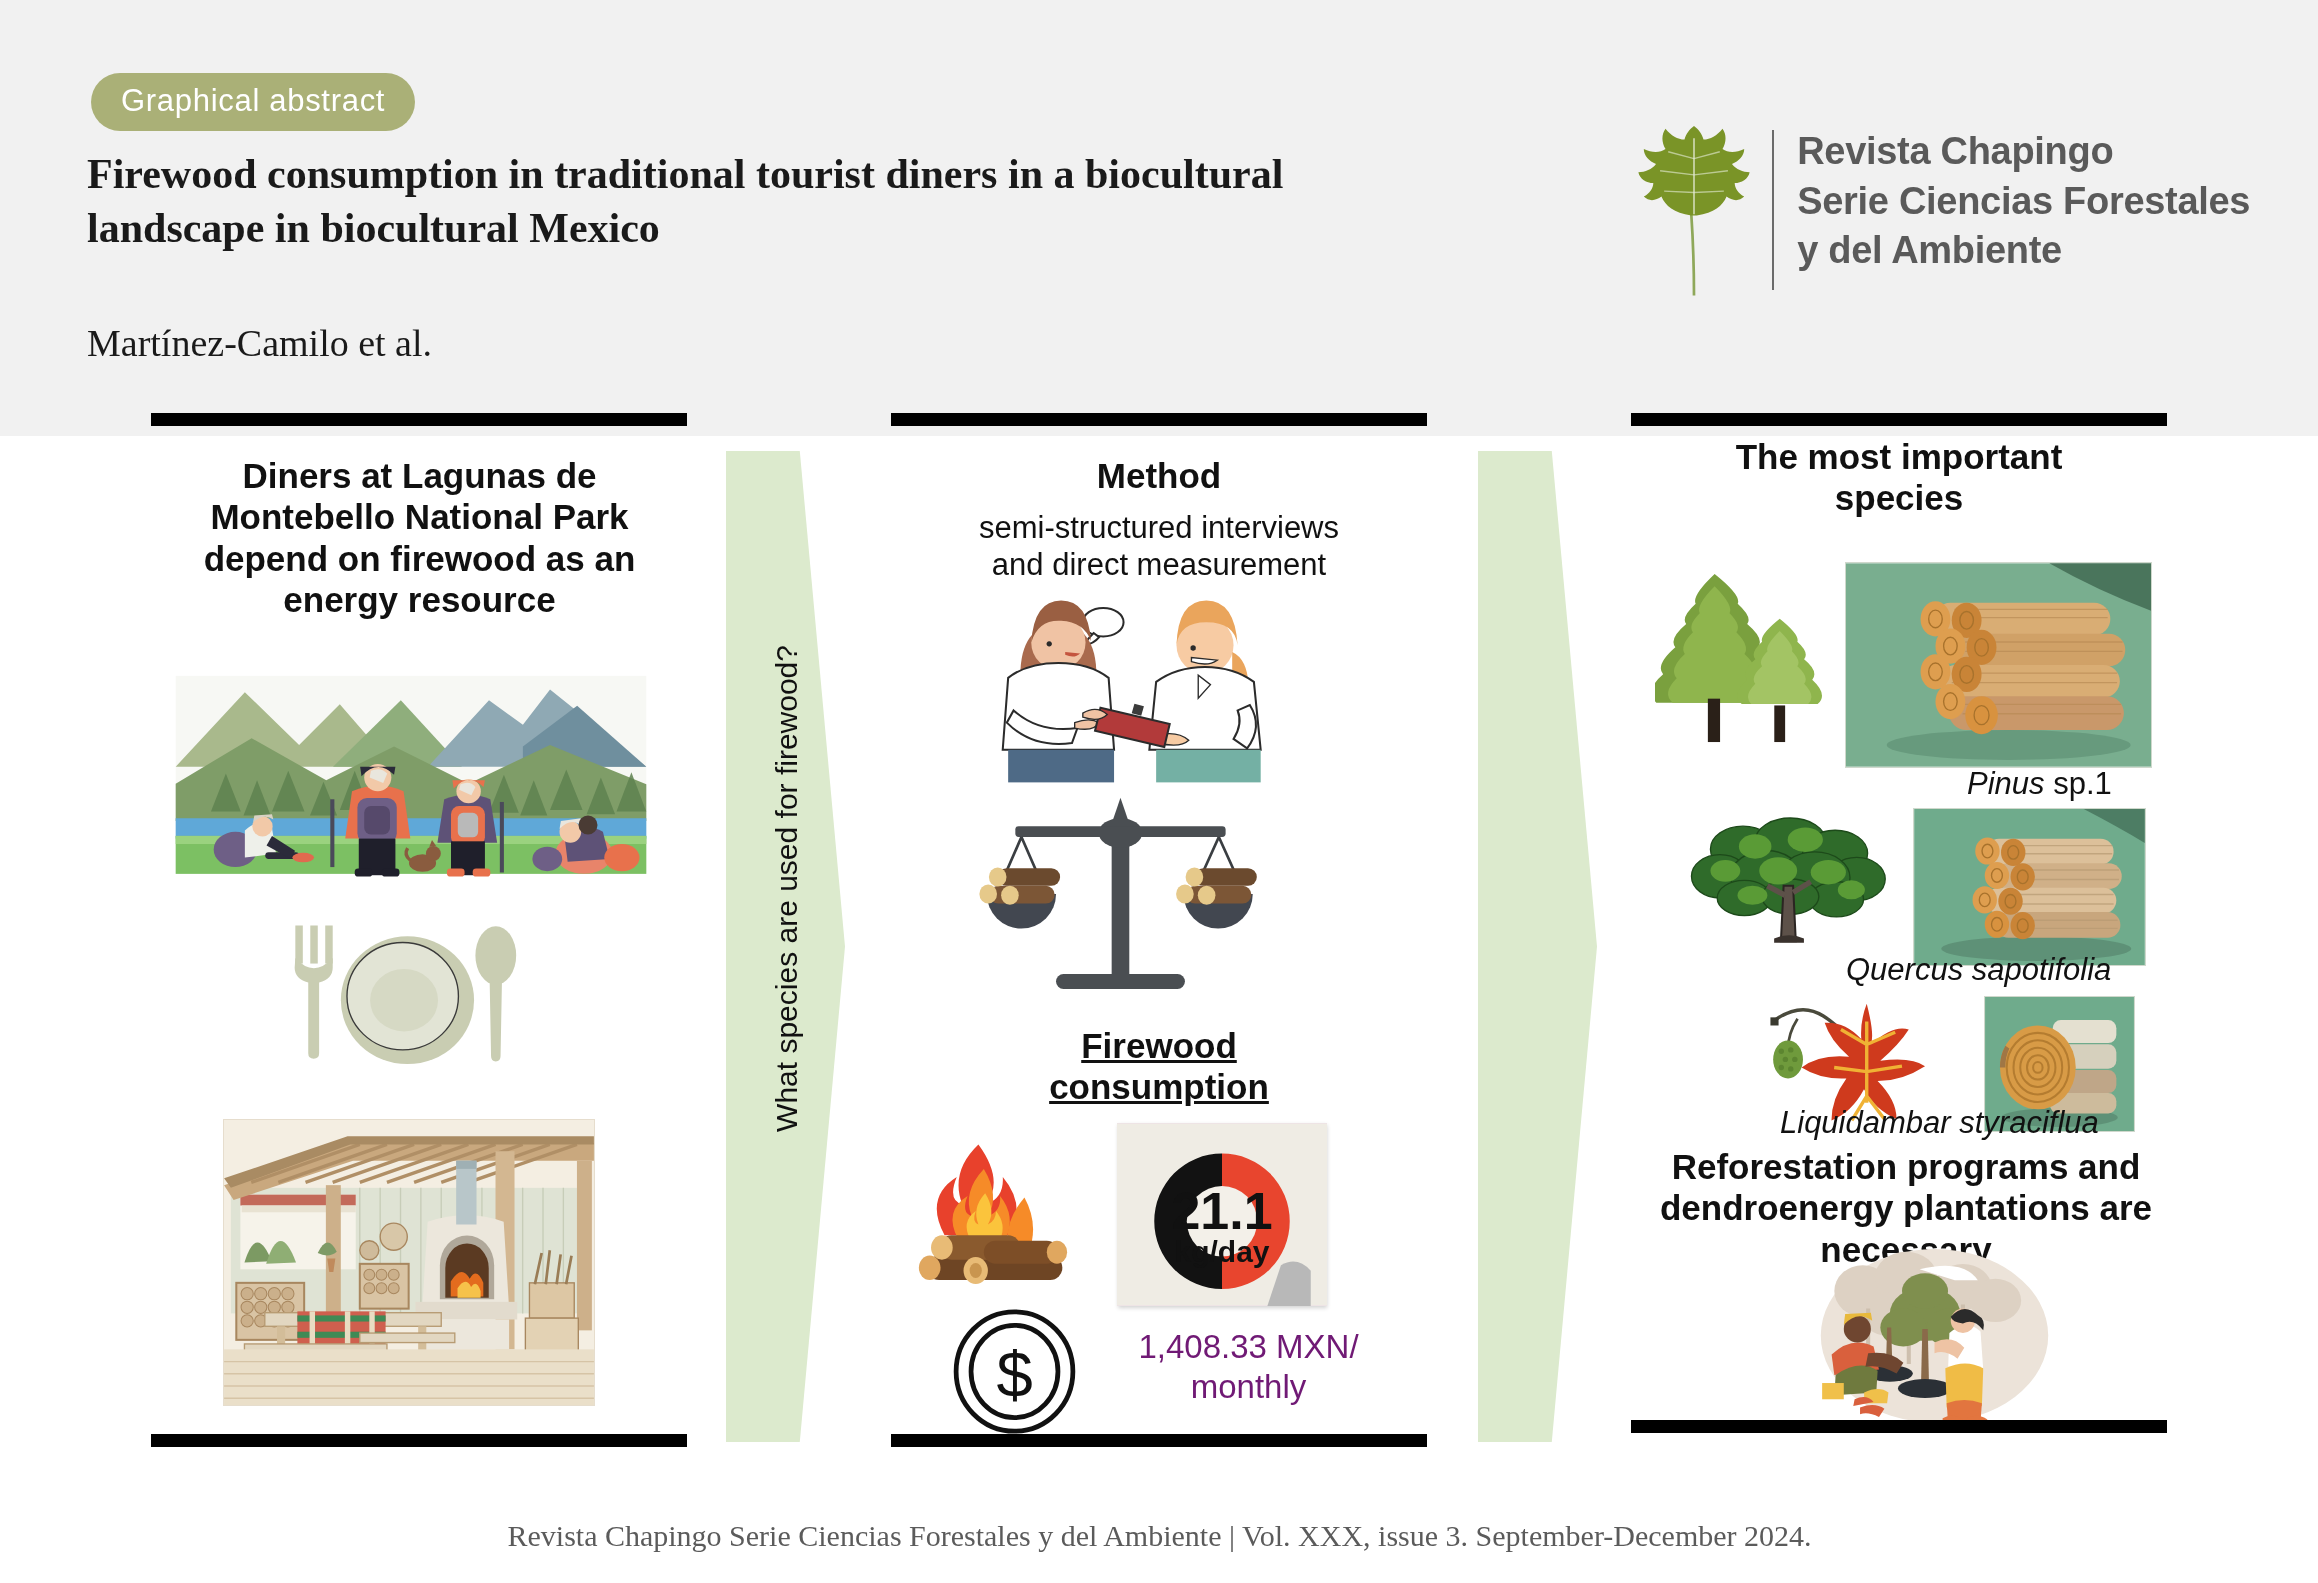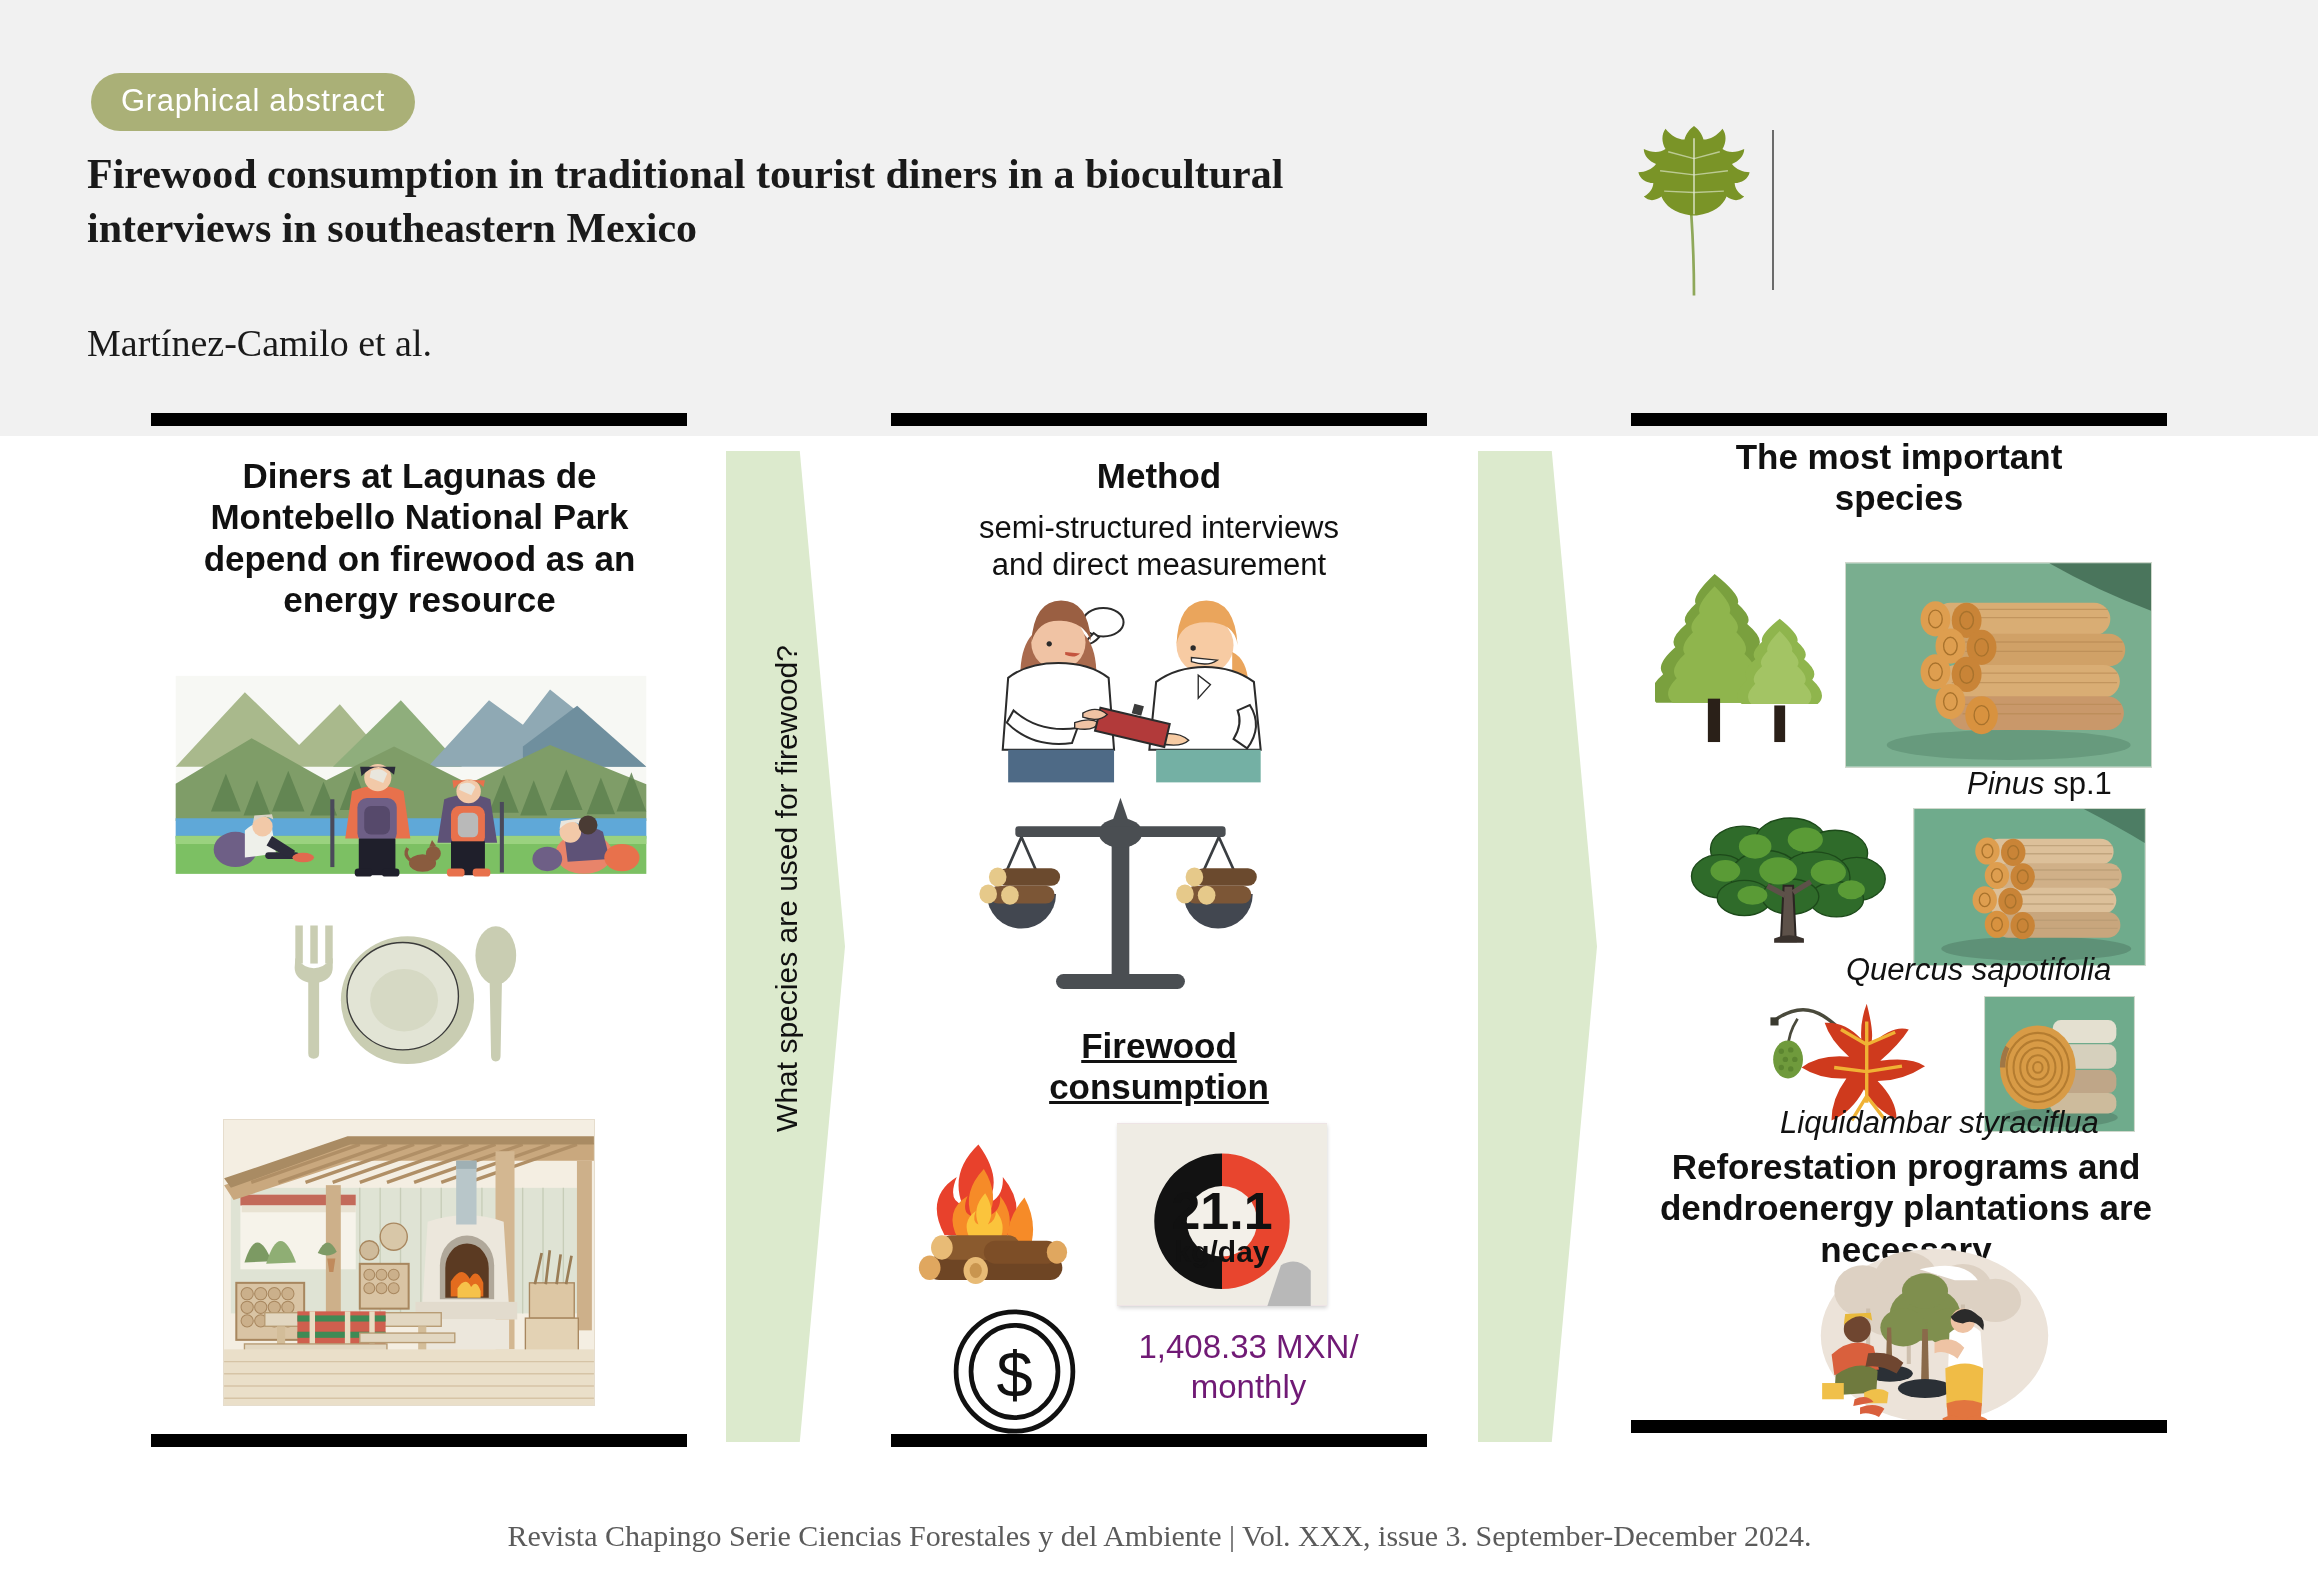--- a/index.html
+++ b/index.html
@@ -112,39 +112,44 @@
 </style>
 </head>
 <body>
 
 <div class="header">
 
   <div class="badge">Graphical abstract</div>
 
   <div class="title">
     <div>Firewood consumption in traditional tourist diners in a biocultural</div>
-    <div>interviews in southeastern Mexico</div>
+    <div>landscape in biocultural Mexico</div>
   </div>
 
   <div class="authors">Martínez-Camilo et al.</div>
 
   <div class="logo-wrap">
     <svg class="logo-leaf" viewBox="0 0 200 255">
       <path d="M100 250 C100 200 98 160 96 130" stroke="#8fa85a" stroke-width="4" fill="none"></path>
       <path d="M96 132 C70 128 58 118 52 104 C44 110 34 112 26 104 C34 100 40 92 40 84
                C30 84 20 78 18 68 C28 68 38 64 44 56 C34 52 26 44 26 34 C38 40 50 40 58 34
                C52 24 52 12 58 4 C66 14 76 20 86 20 C88 12 94 4 100 0
                C106 4 112 12 114 20 C124 20 134 14 142 4 C148 12 148 24 142 34
                C150 40 162 40 174 34 C174 44 166 52 156 56 C162 64 172 68 182 68
                C180 78 170 84 160 84 C160 92 166 100 174 104 C166 112 156 110 148 104
                C142 118 130 128 104 132 Z" fill="#7a9427"></path>
       <path d="M100 18 L100 130" stroke="#e8eedc" stroke-width="2.5" fill="none" opacity=".75"></path>
       <path d="M100 48 L62 38 M100 72 L50 66 M100 98 L56 96 M100 48 L138 38 M100 72 L150 66 M100 98 L144 96" stroke="#e8eedc" stroke-width="2" fill="none" opacity=".6"></path>
     </svg>
     <div class="logo-divider"></div>
+    <div class="logo-text">
+      <div>Revista Chapingo</div>
+      <div>Serie Ciencias Forestales</div>
+      <div>y del Ambiente</div>
+    </div>
   </div>
 </div>
 
 <div class="chev chev1"></div>
 <div class="chev-label" style="left:770px;top:645px;">What species are used for firewood?</div>
 <div class="chev chev2"></div>
 
 <div class="rule" style="left:151px;top:413px;width:536px;"></div>
 <div class="rule" style="left:891px;top:413px;width:536px;"></div>
 <div class="rule" style="left:1631px;top:413px;width:536px;"></div>

